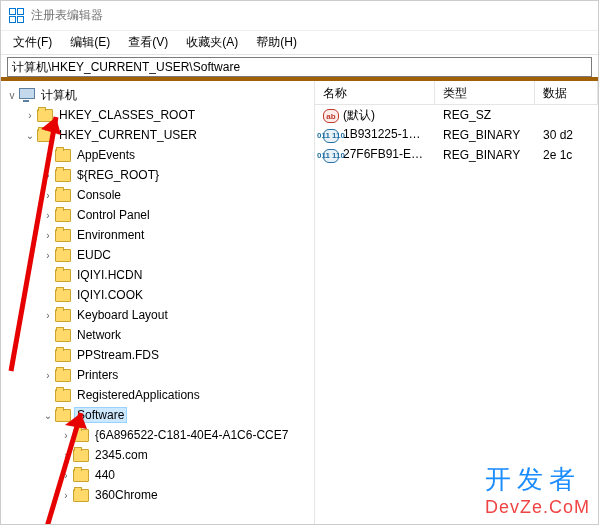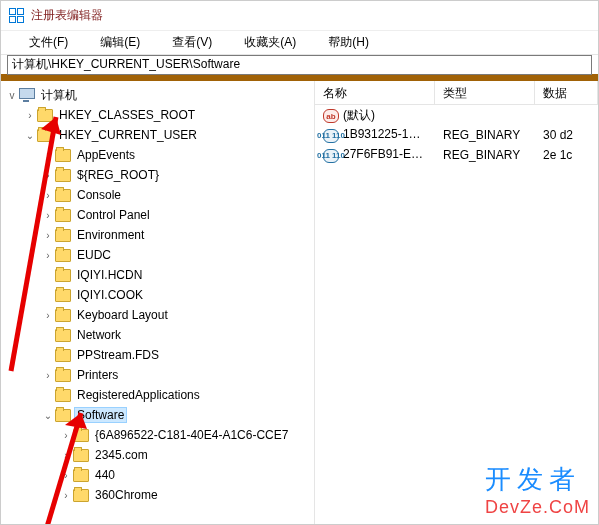--- a/index.html
+++ b/index.html
@@ -1,23 +1,23 @@
 <!DOCTYPE html>
 <html><head>
 <meta charset="utf-8">
 <style>
 *{box-sizing:border-box;margin:0;padding:0;font-family:"Microsoft YaHei","Segoe UI",sans-serif;font-size:12px}
 body{width:599px;height:525px;background:#fff;overflow:hidden;position:relative;border:1px solid #ccc}
 .titlebar{height:30px;background:#fff;display:flex;align-items:center;padding:0 8px;border-bottom:1px solid #eee}
 .app-icon{width:16px;height:16px;margin-right:6px;display:flex;flex-wrap:wrap}
 .app-icon span{width:7px;height:7px;border:1px solid #0078d7;margin:0 1px 1px 0}
-.title{color:#7f1d1d}
-.menubar{height:24px;display:flex;align-items:center;padding:0 20px;gap:16px;border-bottom:1px solid #e5e5e5}
+.title{color:#737373}
+.menubar{height:24px;display:flex;align-items:center;padding:0 4px;gap:2px;border-bottom:1px solid #e5e5e5}
 .menu-item{padding:2px 8px;cursor:default}
-.addr{height:26px;border-bottom:7px solid #a16207;display:flex;align-items:center;padding:2px 6px}
+.addr{height:26px;border-bottom:4px solid #a16207;display:flex;padding:2px 6px}
 .addr-input{flex:1;height:20px;border:1px solid #7a7a7a;padding:0 4px;font-size:12px}
 .main{display:flex;height:calc(100% - 80px)}
 .tree{width:314px;border-right:1px solid #e5e5e5;overflow:hidden;padding:4px 0 4px 4px;position:relative}
 .list{flex:1;overflow:hidden}
 .list-head{display:flex;height:24px;border-bottom:1px solid #e5e5e5}
 .list-head>div{padding:4px 8px;border-right:1px solid #e5e5e5;color:#000000}
 .col-name{width:120px}.col-type{width:100px}.col-data{flex:1}
 .list-row{display:flex;height:20px;align-items:center}
 .list-row>div{padding:0 8px;white-space:nowrap;overflow:hidden;text-overflow:ellipsis}
 .val-icon{width:16px;height:14px;margin-right:4px;display:inline-flex;align-items:center;justify-content:center;font-size:8px;border:1px solid #c0392b;color:#c0392b;border-radius:6px;background:#fdecea;font-weight:bold}
@@ -207,20 +207,21 @@
 
   <div class="list">
     <div class="list-head">
       <div class="col-name">名称</div>
       <div class="col-type">类型</div>
       <div class="col-data">数据</div>
     </div>
     <div id="list-body">
         <div class="list-row">
           <div class="col-name"><span class="val-icon">ab</span><span>(默认)</span></div>
+          <div class="col-type">REG_SZ</div>
           <div class="col-data"></div>
         </div>
         <div class="list-row">
           <div class="col-name"><span class="val-icon bin">011 110</span><span>1B931225-1B5...</span></div>
           <div class="col-type">REG_BINARY</div>
           <div class="col-data">30 d2</div>
         </div>
         <div class="list-row">
           <div class="col-name"><span class="val-icon bin">011 110</span><span>27F6FB91-E2D...</span></div>
           <div class="col-type">REG_BINARY</div>

